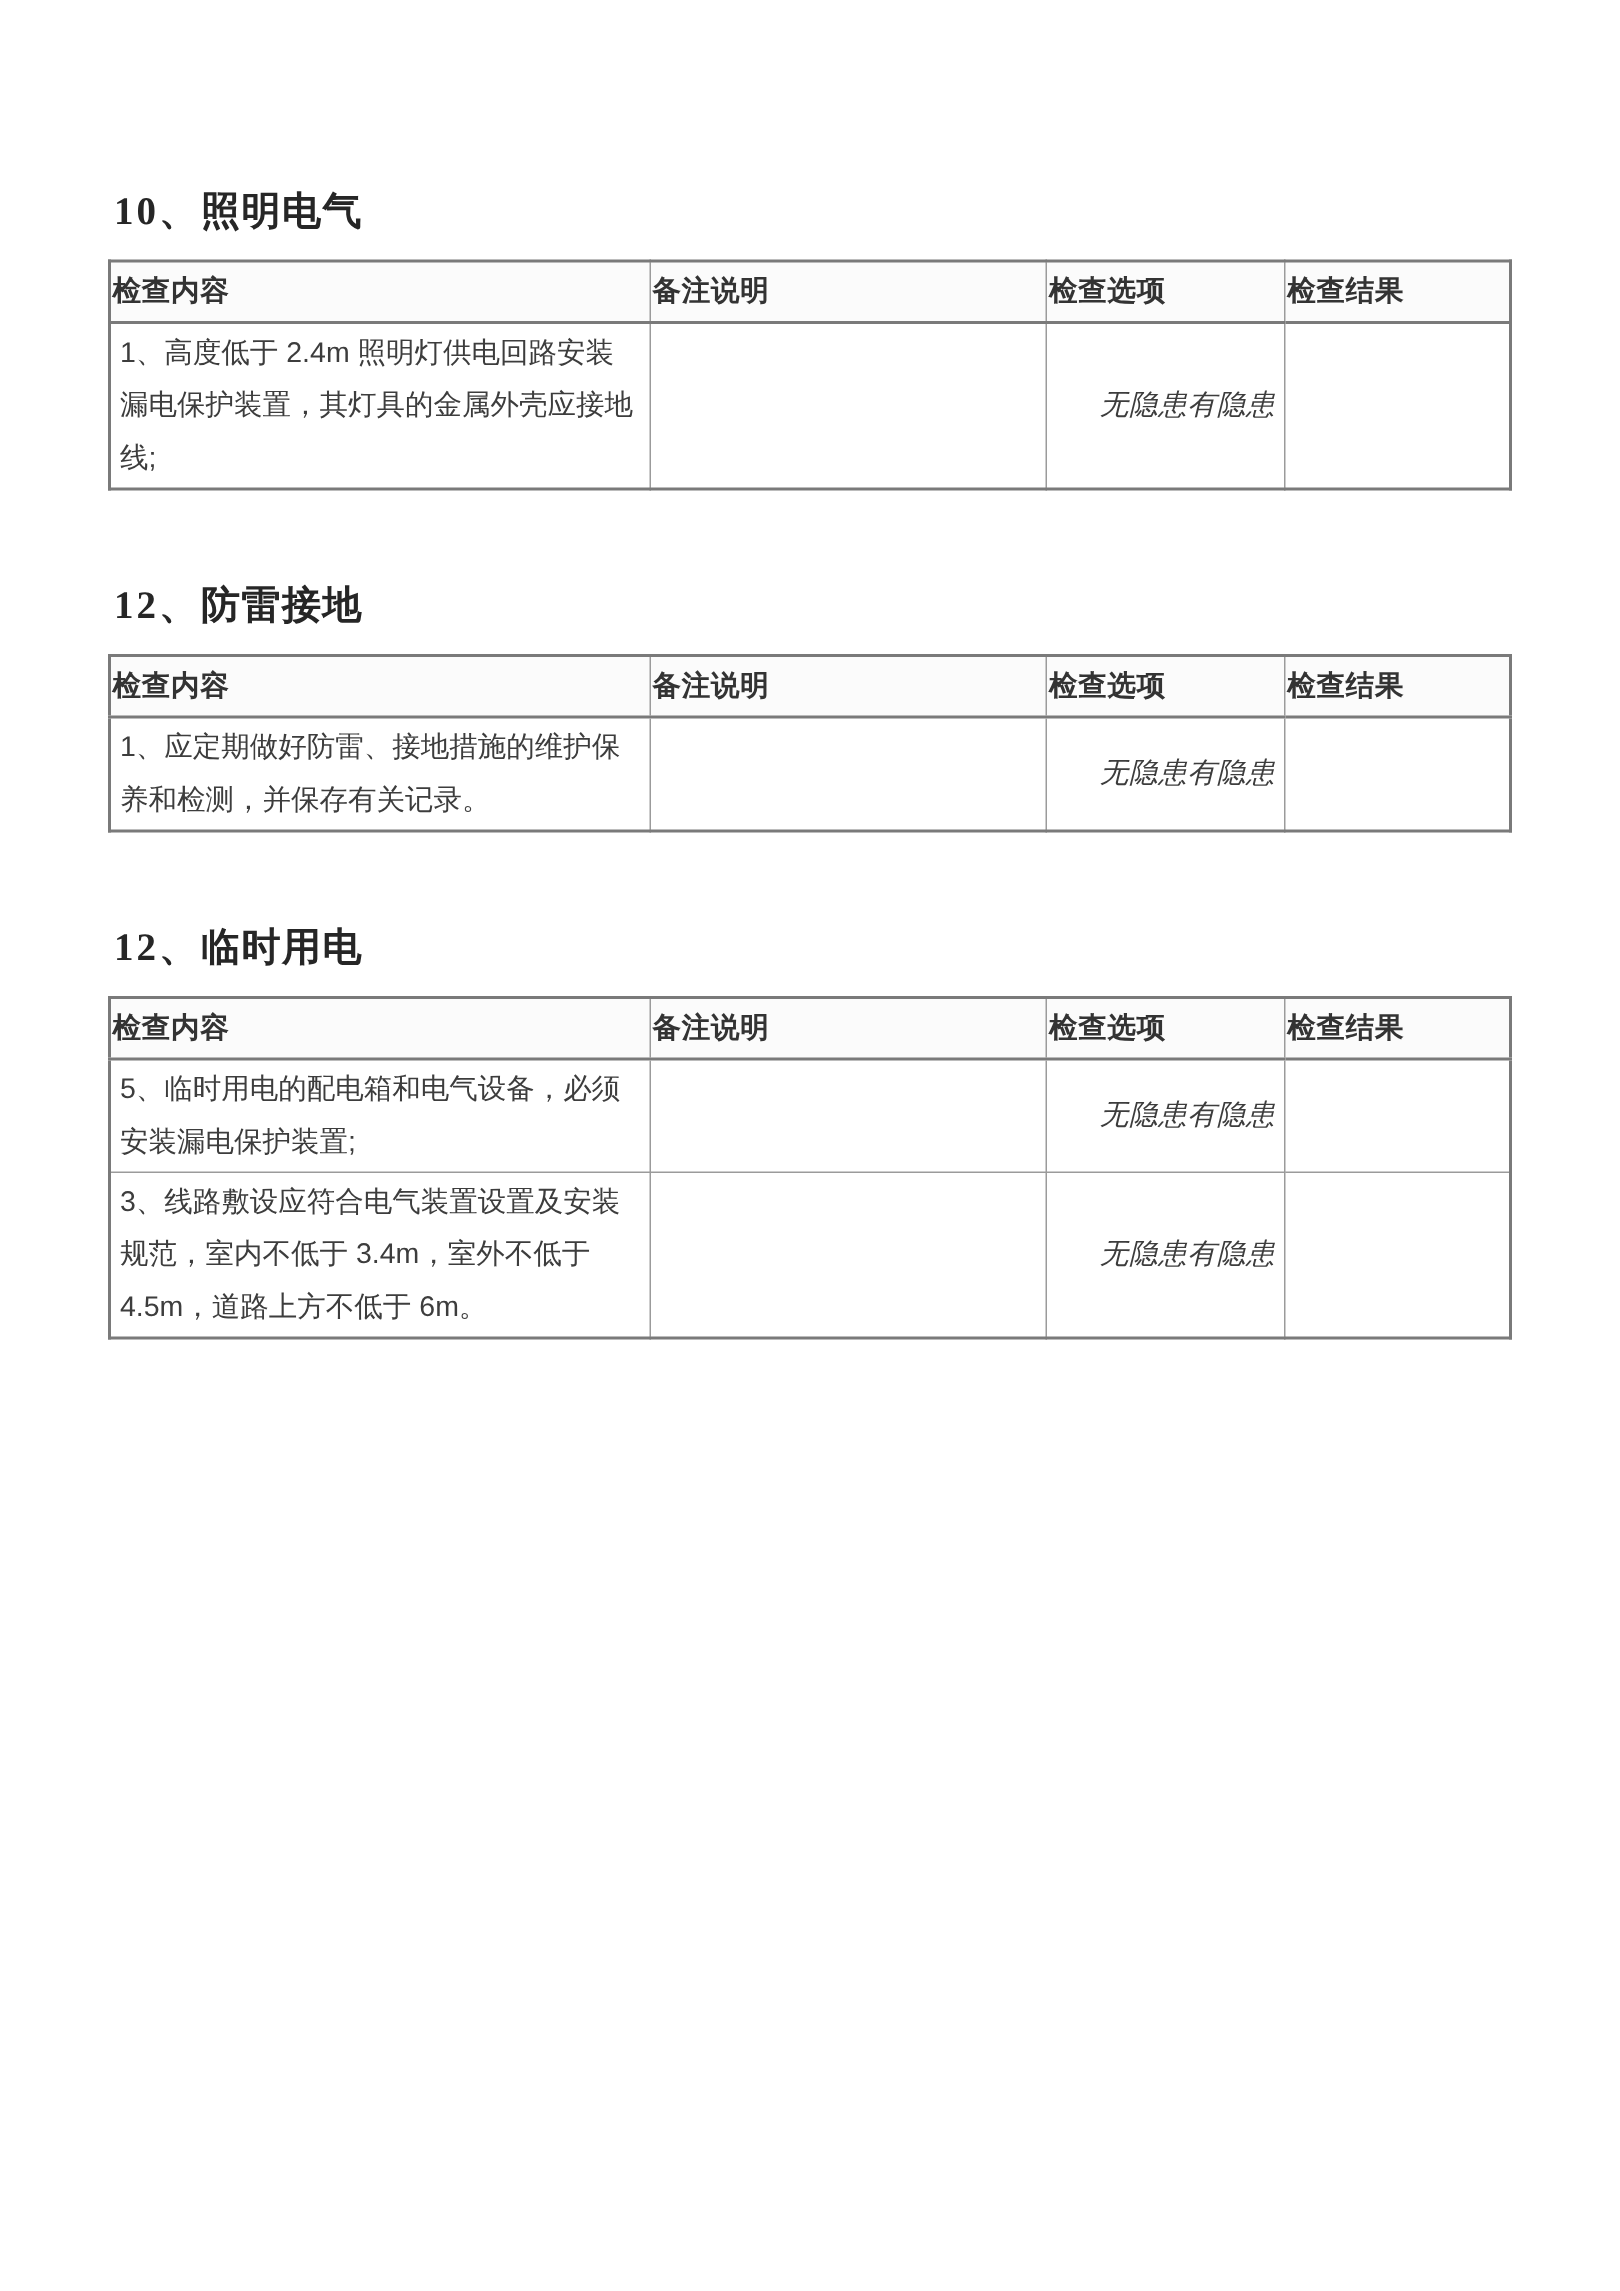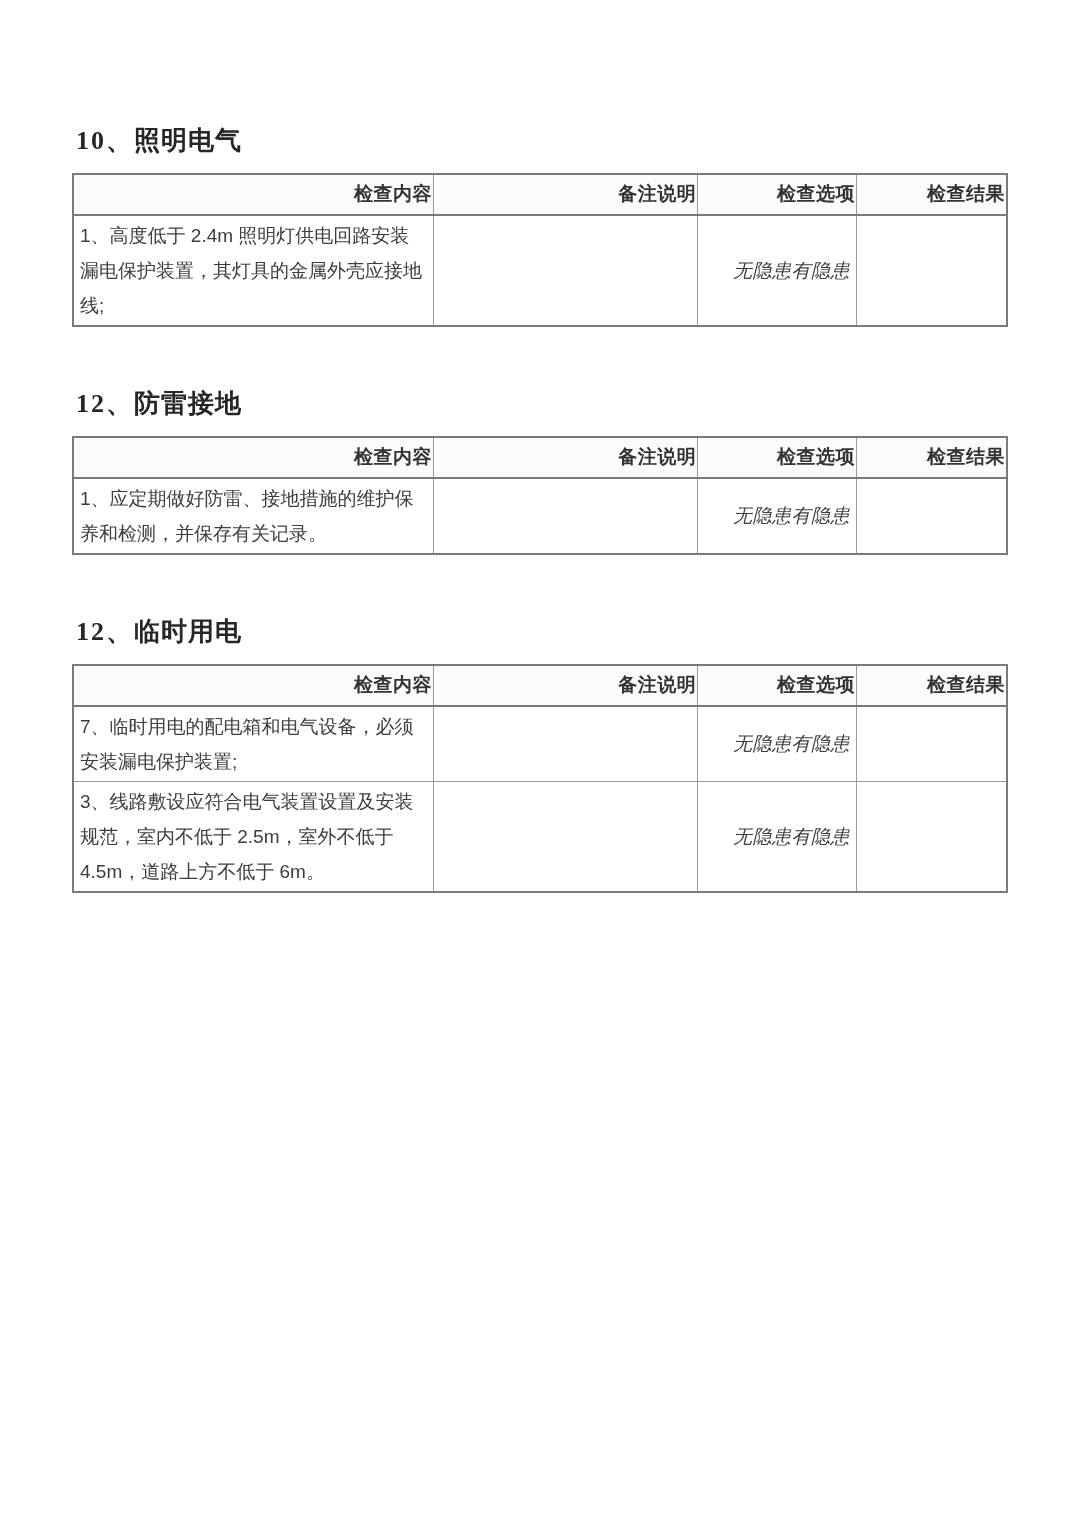--- a/index.html
+++ b/index.html
@@ -45,21 +45,21 @@
   table.check-table th,
   table.check-table td {
     border: 1px solid #9b9b9b;
     font-size: 19px;
     vertical-align: middle;
     box-sizing: border-box;
   }
   table.check-table thead th {
     height: 41px;
     font-weight: bold;
-    text-align: right;
+    text-align: left;
     color: #333333;
     background: #fbfbfb;
     border-bottom: 2px solid #7a7a7a;
     letter-spacing: 0.5px;
   }
   table.check-table td {
     line-height: 35px;
     padding: 2px 6px;
     color: #3d3d3d;
     margin-top: 45px;
@@ -150,27 +150,27 @@
       <thead>
         <tr>
           <th>检查内容</th>
           <th>备注说明</th>
           <th>检查选项</th>
           <th>检查结果</th>
         </tr>
       </thead>
       <tbody>
         <tr>
-          <td class="cell-content">7、临时用电的配电箱和电气设备，必须安装漏电保护装置;</td>
+          <td class="cell-content">5、临时用电的配电箱和电气设备，必须安装漏电保护装置;</td>
           <td class="cell-note"></td>
           <td class="cell-options">无隐患有隐患</td>
           <td class="cell-result"></td>
         </tr>
         <tr>
-          <td class="cell-content">3、线路敷设应符合电气装置设置及安装规范，室内不低于 2.5m，室外不低于 4.5m，道路上方不低于 6m。</td>
+          <td class="cell-content">3、线路敷设应符合电气装置设置及安装规范，室内不低于 3.4m，室外不低于 4.5m，道路上方不低于 6m。</td>
           <td class="cell-note"></td>
           <td class="cell-options">无隐患有隐患</td>
           <td class="cell-result"></td>
         </tr>
       </tbody>
     </table>
   </div>
 
 </div>
 

